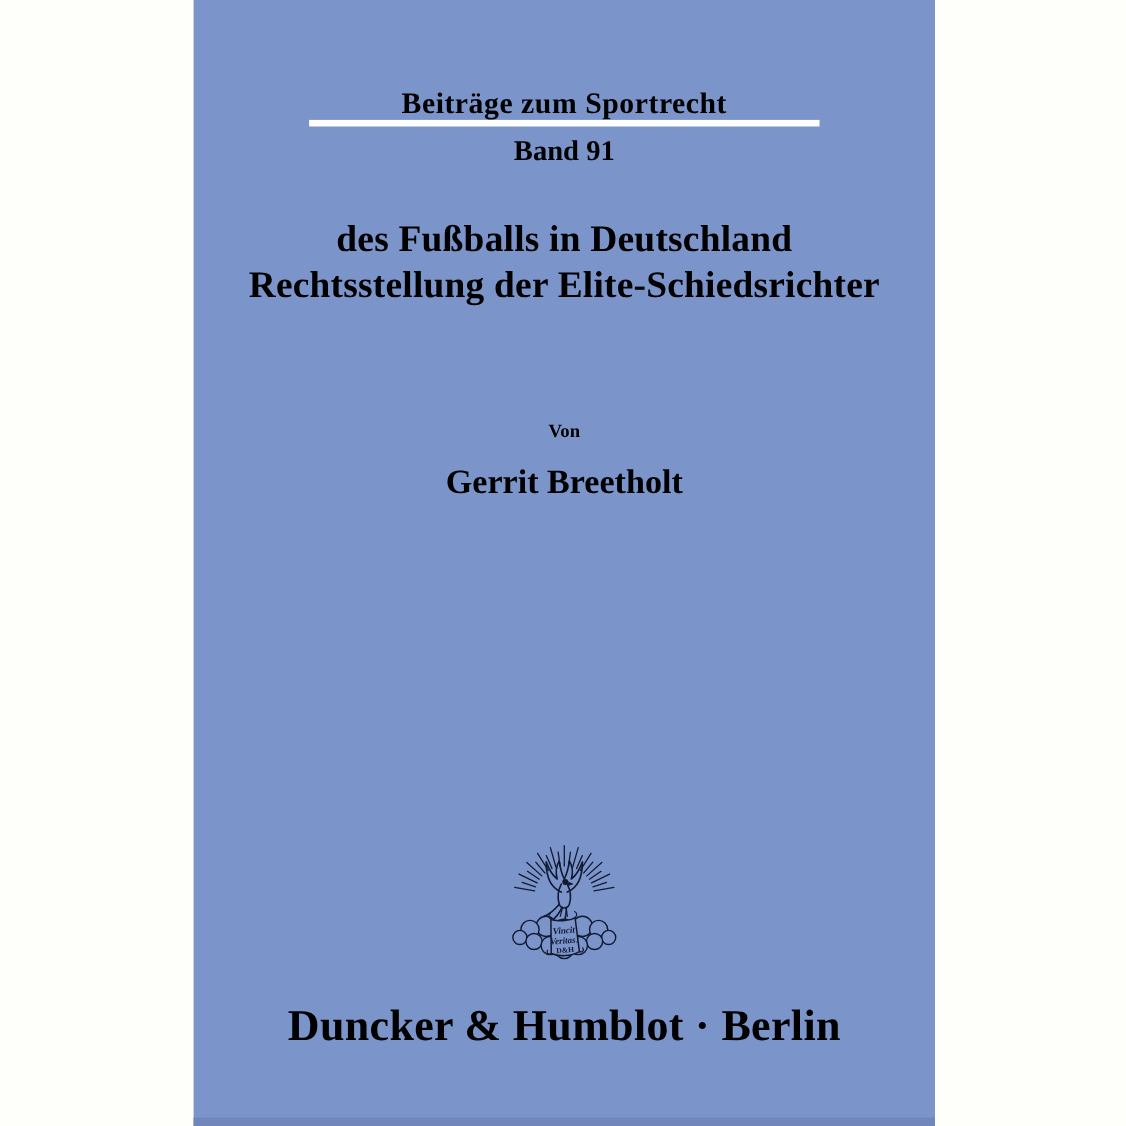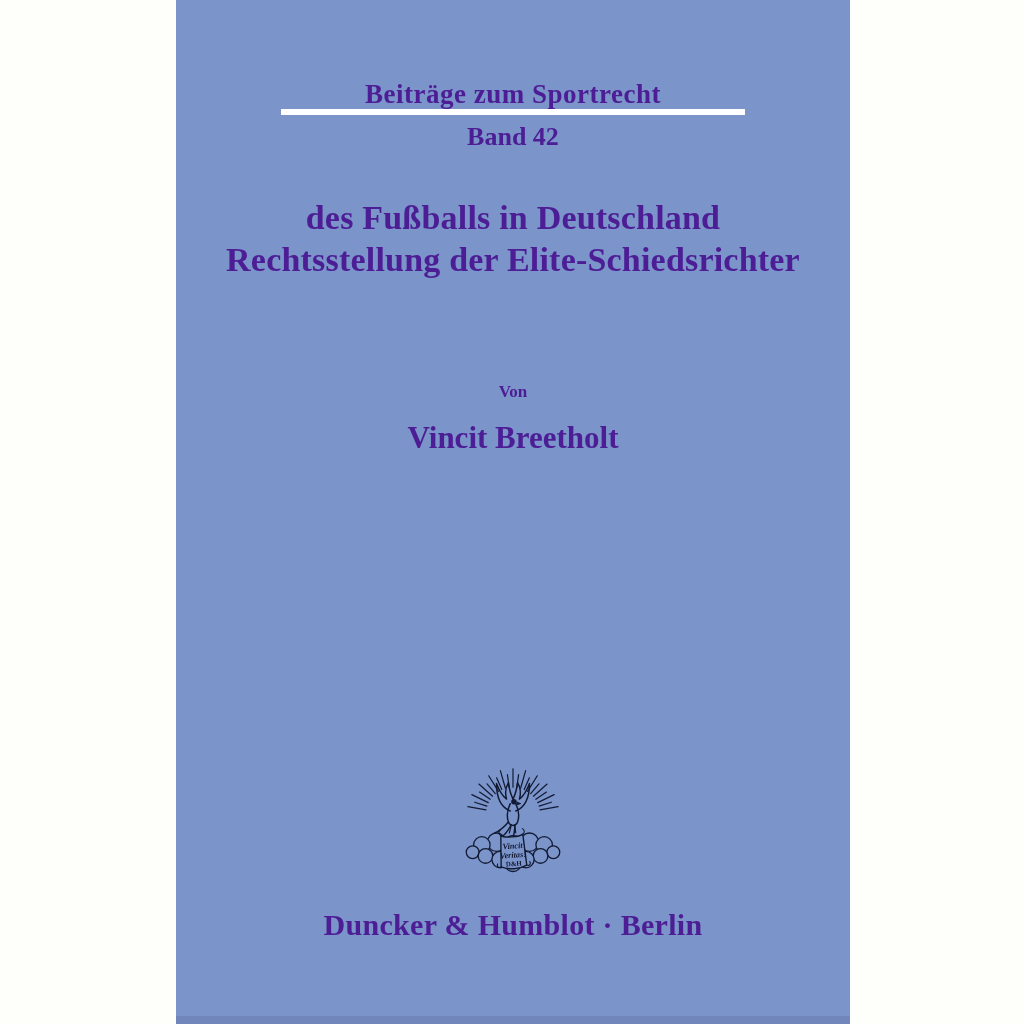--- a/index.html
+++ b/index.html
@@ -15,21 +15,21 @@
     height: 1024px;
     background: #fefefb;
   }
   .cover {
     position: absolute;
     left: 176px;
     top: 0;
     width: 674px;
     height: 1024px;
     background: #7b94c9;
-    color: #4c1d95;
+    color: #000000;
     text-align: center;
   }
   .series-title {
     position: absolute;
     top: 79px;
     left: 0; right: 0;
     font-size: 27px;
     font-weight: bold;
     letter-spacing: 0.5px;
   }
@@ -78,49 +78,49 @@
     left: 50%;
     transform: translateX(-50%);
     width: 110px;
     height: 116px;
   }
   .logo svg { display: block; width: 110px; height: 116px; }
   .publisher {
     position: absolute;
     top: 908px;
     left: 0; right: 0;
-    font-size: 30px;
+    font-size: 40px;
     font-weight: bold;
     letter-spacing: 0.3px;
   }
   .bottom-edge {
     position: absolute;
     bottom: 0;
     left: 0; right: 0;
     height: 8px;
     background: #7187bb;
   }
 </style>
 </head>
 <body>
 
 <div class="page">
   <div class="cover">
 
     <div class="series-title">Beiträge zum Sportrecht</div>
     <div class="rule"></div>
-    <div class="band">Band 42</div>
+    <div class="band">Band 91</div>
 
     <div class="book-title">
       <div>des Fußballs in Deutschland</div>
       <div>Rechtsstellung der Elite-Schiedsrichter</div>
     </div>
 
     <div class="byline">Von</div>
-    <div class="author">Vincit Breetholt</div>
+    <div class="author">Gerrit Breetholt</div>
 
     <div class="logo">
       <svg viewBox="0 0 120 124">
 
         <g stroke="#121a33" stroke-width="1.3" fill="none" stroke-linecap="round">
           <line x1="89.5" y1="48.8" x2="109.2" y2="45.3"></line>
           <line x1="88.5" y1="44.7" x2="101.8" y2="40.4"></line>
           <line x1="87.0" y1="40.9" x2="104.9" y2="32.1"></line>
           <line x1="84.9" y1="37.2" x2="96.5" y2="29.4"></line>
           <line x1="82.3" y1="33.9" x2="97.2" y2="20.6"></line>

